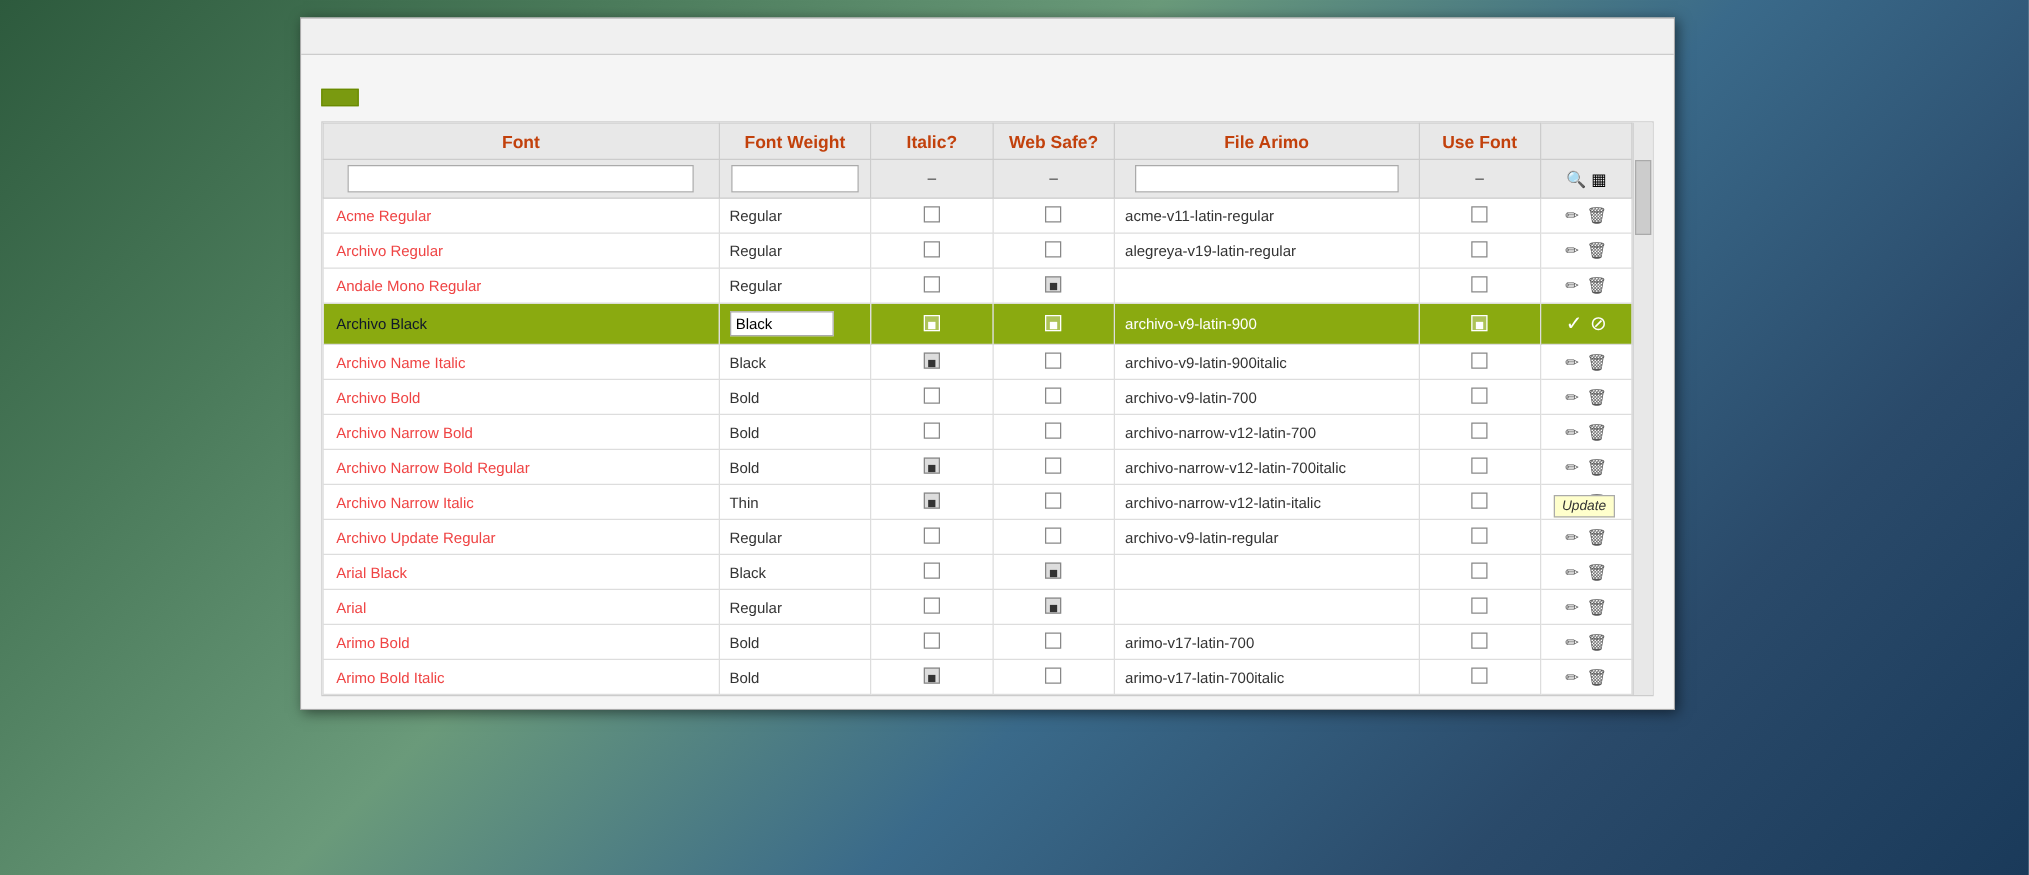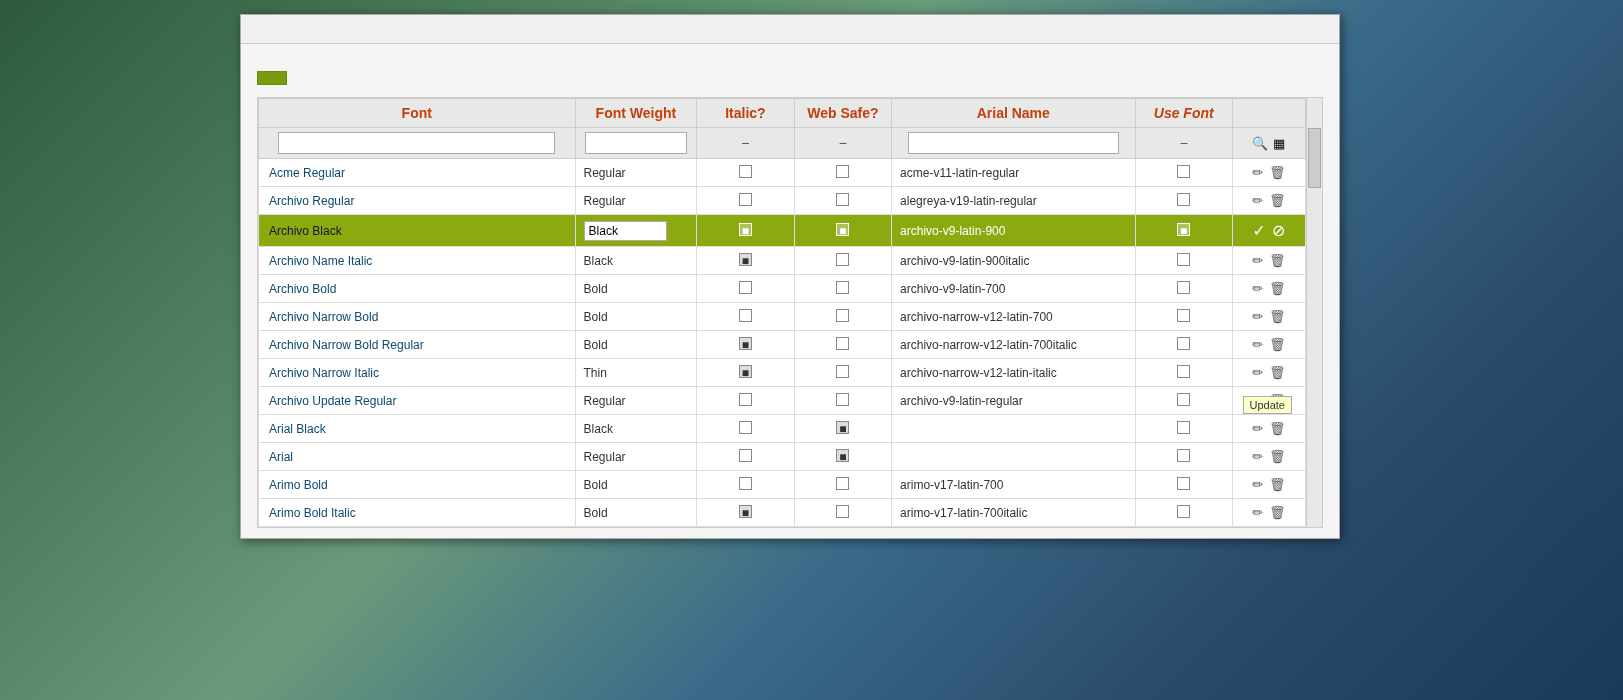--- a/index.html
+++ b/index.html
@@ -128,21 +128,21 @@
       font-weight: bold;
       font-size: 14px;
       color: #c2410c;
     }
 
     thead th.font-col { width: 260px; text-align: center; }
     thead th.weight-col { width: 100px; }
     thead th.italic-col { width: 80px; }
     thead th.websafe-col { width: 80px; }
     thead th.filename-col { width: 200px; }
-    thead th.usefont-col { width: 80px; font-style: italic; }
+    thead th.usefont-col { width: 80px; }
     thead th.actions-col { width: 60px; }
 
     .search-row td {
       background: #e8e8e8;
       border: 1px solid #ccc;
       padding: 4px;
       text-align: center;
     }
 
     .search-input {
@@ -189,21 +189,21 @@
       padding: 5px 8px;
       font-size: 12px;
       color: #333;
     }
 
     tbody td.font-name {
       padding-left: 10px;
     }
 
     tbody td a {
-      color: #0c4a6e;
+      color: #ef4444;
       text-decoration: none;
     }
 
     tbody tr.selected td a {
       color: white;
     }
 
     .checkbox-cell {
       text-align: center;
     }
@@ -259,20 +259,21 @@
 
     .tooltip {
       position: absolute;
       background: #ffffcc;
       border: 1px solid #aaa;
       padding: 2px 6px;
       font-size: 11px;
       color: #333;
       white-space: nowrap;
       z-index: 10;
+      font-style: italic;
     }
 
     .update-tooltip {
       position: absolute;
       right: 30px;
       top: 298px;
     }
   </style>
 </head>
 <body>
@@ -300,21 +301,21 @@
     <button class="create-btn"></button>
 
     <div class="table-container">
       <table>
         <thead>
           <tr>
             <th class="font-col">Font</th>
             <th class="weight-col">Font Weight</th>
             <th class="italic-col">Italic?</th>
             <th class="websafe-col">Web Safe?</th>
-            <th class="filename-col">Arial Name</th>
+            <th class="filename-col">File Arimo</th>
             <th class="usefont-col">Use Font</th>
             <th class="actions-col"></th>
           </tr>
           <tr class="search-row">
             <td>
               <input type="text" class="search-input" placeholder="" style="">
             </td>
             <td>
               <input type="text" class="search-input" placeholder="" style="">
             </td>
@@ -352,20 +353,34 @@
         <button class="icon-btn">🗑</button>
       </div>
               </td>
             </tr>
             <tr>
               <td class="font-name"><a href="#">Archivo Regular</a></td>
               <td>Regular</td>
               <td class="checkbox-cell"><span class="cb"></span></td>
               <td class="checkbox-cell"><span class="cb"></span></td>
               <td>alegreya-v19-latin-regular</td>
+              <td class="checkbox-cell"><span class="cb"></span></td>
+              <td>
+      <div class="action-icons">
+        <button class="icon-btn">✏</button>
+        <button class="icon-btn">🗑</button>
+      </div>
+              </td>
+            </tr>
+            <tr>
+              <td class="font-name"><a href="#">Andale Mono Regular</a></td>
+              <td>Regular</td>
+              <td class="checkbox-cell"><span class="cb"></span></td>
+              <td class="checkbox-cell"><span class="cb checked">■</span></td>
+              <td></td>
               <td class="checkbox-cell"><span class="cb"></span></td>
               <td>
       <div class="action-icons">
         <button class="icon-btn">✏</button>
         <button class="icon-btn">🗑</button>
       </div>
               </td>
             </tr>
             <tr class="selected">
               <td class="font-name"><a href="#" style="color:#0f172a;">Archivo Black</a></td>

